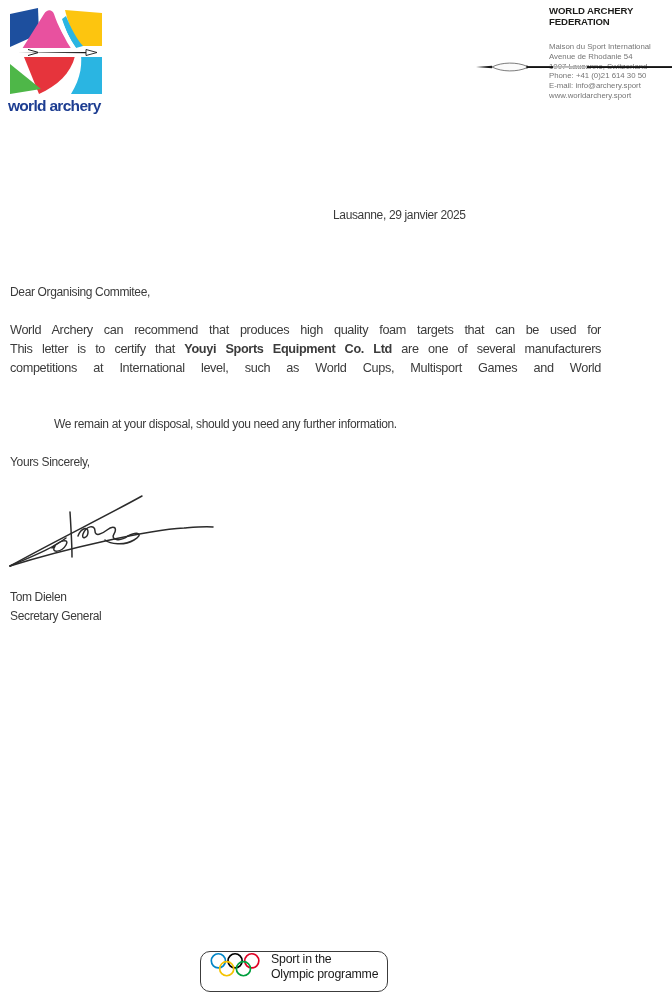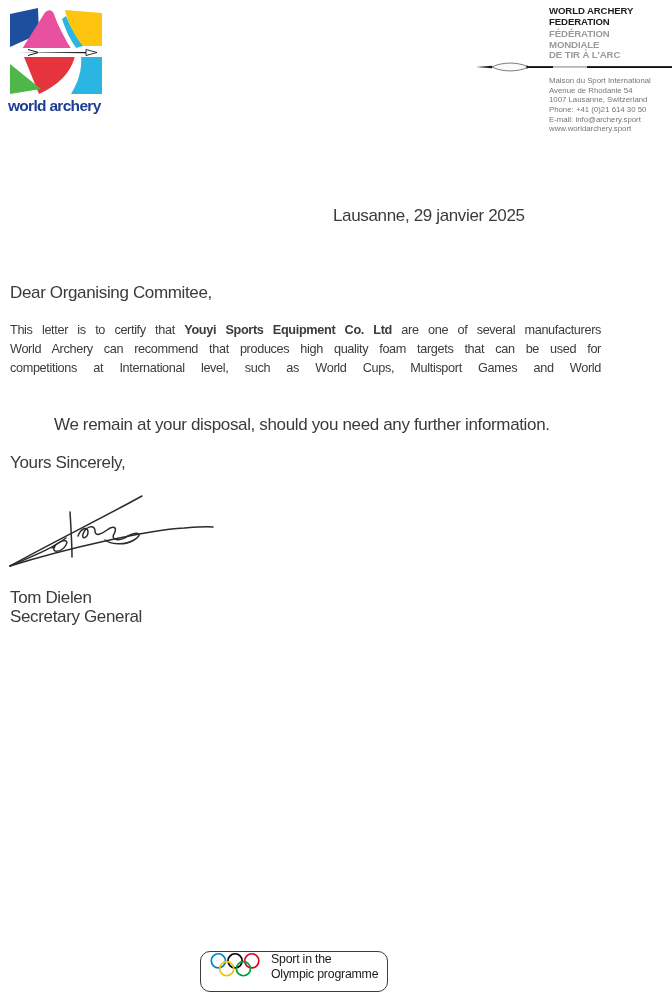--- a/index.html
+++ b/index.html
@@ -35,21 +35,21 @@
   }
   .address { margin-top: 15px; }
   .address div {
     font-size: 7.8px; color: #757575; line-height: 9.7px; white-space: nowrap;
   }
   .header-arrow { position: absolute; left: 476px; top: 61px; }
 
   
   .letter-text {
     position: absolute; left: 10px;
-    font-size: 17px; letter-spacing: -0.35px;
+    font-size: 12px; letter-spacing: -0.35px;
     color: #3b3b3b; line-height: 19px; white-space: nowrap;
   }
   .dateline { left: 333px; top: 206px; }
   .salutation { top: 283px; }
   .paragraph1 { position: absolute; left: 10px; top: 321px; width: 591px; }
   .paragraph1 .jline {
     font-size: 12.7px; letter-spacing: -0.35px; color: #3b3b3b;
     line-height: 19px; text-align: justify; text-align-last: justify;
   }
   .paragraph1 .lastline {
@@ -107,25 +107,20 @@
       <path d="M18,41.5 L28,44.3 M18,47.5 L28,44.7" stroke="#1a1a1a" stroke-width="1" fill="none"></path>
     </svg>
     <div class="logo-wordmark">world archery</div>
   </div>
 
   <div class="letterhead">
     <div class="org-en">
       <div>WORLD ARCHERY</div>
       <div>FEDERATION</div>
     </div>
-    <div class="org-fr">
-      <div>FÉDÉRATION</div>
-      <div>MONDIALE</div>
-      <div>DE TIR À L'ARC</div>
-    </div>
     <div class="address">
       <div>Maison du Sport International</div>
       <div>Avenue de Rhodanie 54</div>
       <div>1007 Lausanne, Switzerland</div>
       <div>Phone: +41 (0)21 614 30 50</div>
       <div>E-mail: info@archery.sport</div>
       <div>www.worldarchery.sport</div>
     </div>
   </div>
 
@@ -135,22 +130,22 @@
     <line x1="51" y1="4.4" x2="51" y2="7.6" stroke="#1a1a1a" stroke-width="1.1"></line>
     <rect x="51" y="5.1" width="145" height="1.9" fill="#141414"></rect>
     <rect x="77" y="5.1" width="34" height="1.9" fill="#c6c6c6"></rect>
   </svg>
 
   <div class="letter-text dateline">Lausanne, 29 janvier 2025</div>
 
   <div class="letter-text salutation">Dear Organising Commitee,</div>
 
   <div class="paragraph1">
+    <div class="jline">World Archery can recommend that produces high quality foam targets that can be used for</div>
     <div class="jline"><span>This letter is to certify that </span><b>Youyi Sports Equipment Co. Ltd</b><span> are one of several manufacturers</span></div>
-    <div class="jline">World Archery can recommend that produces high quality foam targets that can be used for</div>
     <div class="jline">competitions at International level, such as World Cups, Multisport Games and World</div>
   </div>
 
   <div class="letter-text para2">We remain at your disposal, should you need any further information.</div>
 
   <div class="letter-text closing">Yours Sincerely,</div>
 
   <svg class="signature" width="210" height="88" viewBox="0 0 210 88">
     <g fill="none" stroke="#2b2b2b" stroke-width="1.5" stroke-linecap="round">
       <path d="M2,80 C45,56 98,30 134,10"></path>

